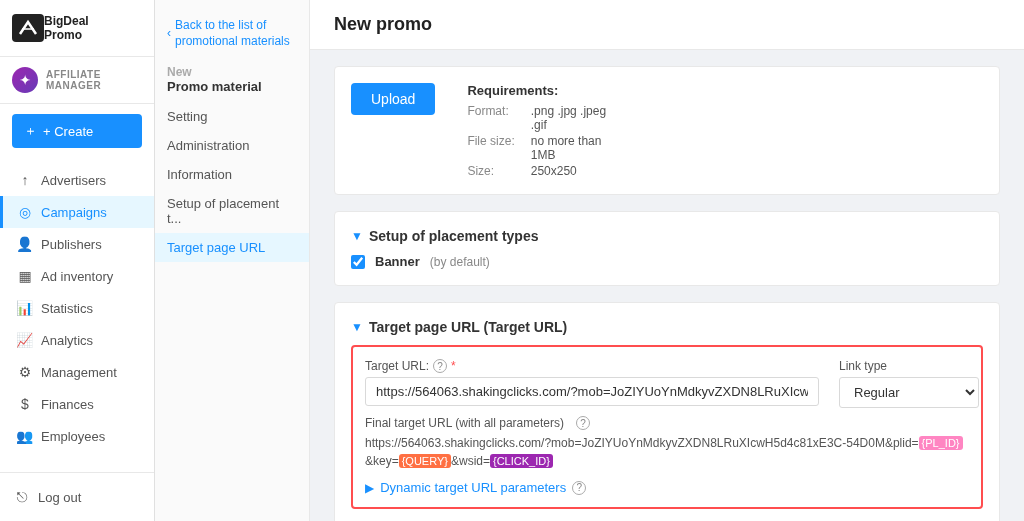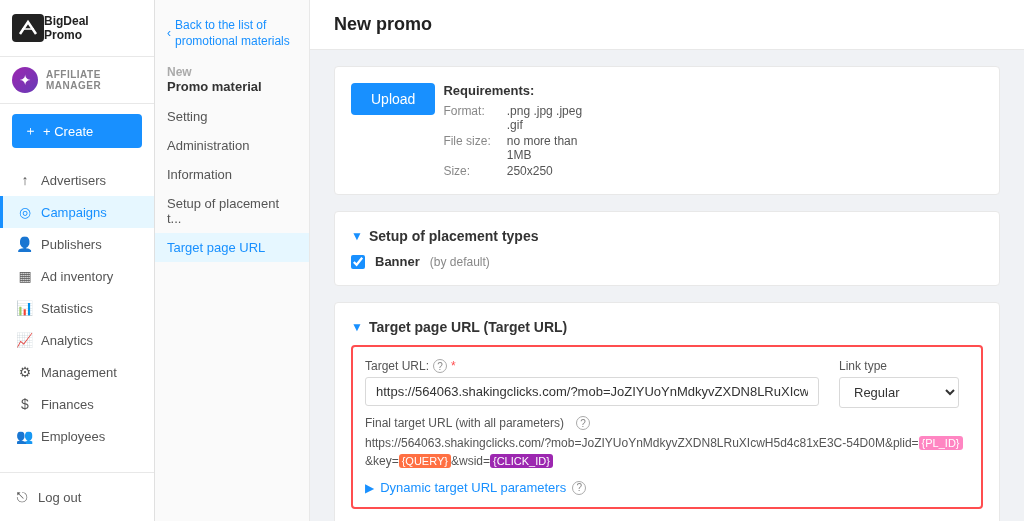--- a/index.html
+++ b/index.html
@@ -31,21 +31,21 @@
     .content-area { flex: 1; overflow-y: auto; background: #f0f2f5; }
     .page-header { background: #fff; padding: 14px 24px; border-bottom: 1px solid #e8e8e8; }
     .page-title { font-size: 18px; font-weight: 600; color: #222; }
     .page-body { padding: 16px 24px; }
 
     
     .card { background: #fff; border: 1px solid #e8e8e8; border-radius: 4px; margin-bottom: 16px; overflow: hidden; }
     .card-body { padding: 16px; }
 
     
-    .upload-section { display: flex; gap: 8px; align-items: flex-start; }
+    .upload-section { display: flex; gap: 32px; align-items: flex-start; }
     .upload-btn { background: #1890ff; color: #fff; border: none; border-radius: 4px; padding: 8px 20px; font-size: 14px; cursor: pointer; font-weight: 500; }
     .requirements { font-size: 13px; color: #333; }
     .req-title { font-weight: 600; margin-bottom: 6px; }
     .req-table { display: grid; grid-template-columns: auto auto; gap: 2px 16px; font-size: 12px; color: #555; }
     .req-label { color: #888; }
 
     
     .section-header { display: flex; align-items: center; gap: 6px; font-size: 14px; font-weight: 600; color: #333; margin-bottom: 10px; cursor: pointer; }
     .collapse-arrow { color: #1890ff; font-size: 12px; }
 
@@ -55,21 +55,21 @@
     .badge-default { color: #888; font-size: 12px; }
 
     
     .target-url-section { border: 2px solid #ff4d4f; border-radius: 4px; padding: 12px; }
     .field-row { display: flex; gap: 20px; align-items: flex-start; margin-bottom: 8px; }
     .field-group { flex: 1; }
     .field-label { font-size: 12px; color: #555; margin-bottom: 4px; display: flex; align-items: center; gap: 4px; }
     .required-star { color: #ff4d4f; }
     .help-icon { width: 14px; height: 14px; border-radius: 50%; border: 1px solid #aaa; display: inline-flex; align-items: center; justify-content: center; font-size: 10px; color: #888; cursor: pointer; }
     .text-input { width: 100%; border: 1px solid #d9d9d9; border-radius: 3px; padding: 6px 10px; font-size: 13px; color: #333; outline: none; }
-    .select-input { border: 1px solid #d9d9d9; border-radius: 3px; padding: 6px 10px; font-size: 13px; color: #333; background: #fff; cursor: pointer; width: 120px; }
+    .select-input { border: 1px solid #d9d9d9; border-radius: 3px; padding: 6px 10px; font-size: 13px; color: #333; background: #fff; cursor: pointer; width: 140px; }
     .link-type-group { width: 130px; }
     .final-url-section { margin-top: 8px; }
     .final-url-text { font-size: 12px; color: #555; word-break: break-all; line-height: 1.5; }
     .url-highlight-pl { background: #ff85c2; color: #fff; border-radius: 3px; padding: 1px 3px; font-size: 11px; }
     .url-highlight-query { background: #ff7043; color: #fff; border-radius: 3px; padding: 1px 3px; font-size: 11px; }
     .url-highlight-click { background: #9c27b0; color: #fff; border-radius: 3px; padding: 1px 3px; font-size: 11px; }
 
     
     .dynamic-row { display: flex; align-items: center; gap: 6px; font-size: 13px; color: #1890ff; cursor: pointer; margin-top: 10px; }
     .dynamic-arrow { font-size: 12px; color: #1890ff; }

